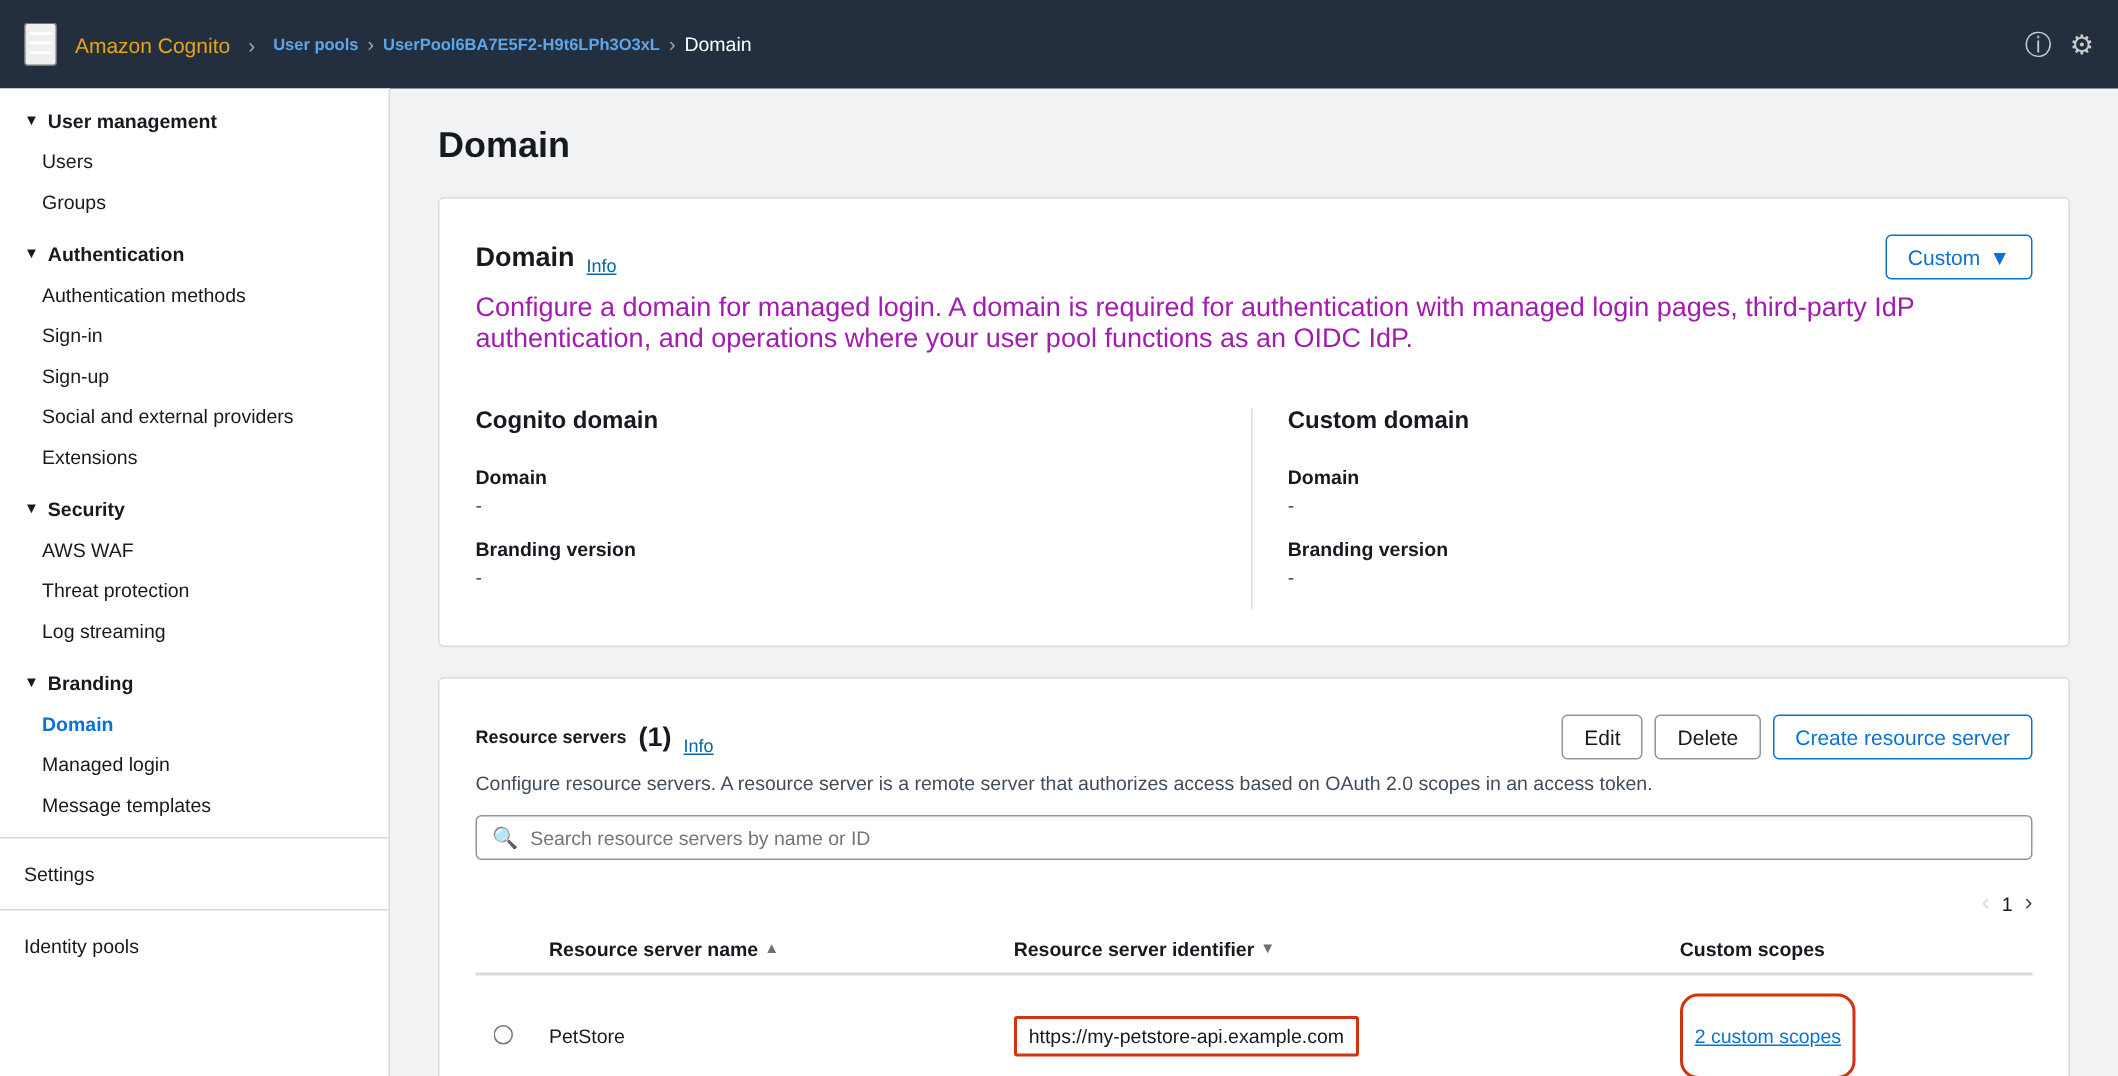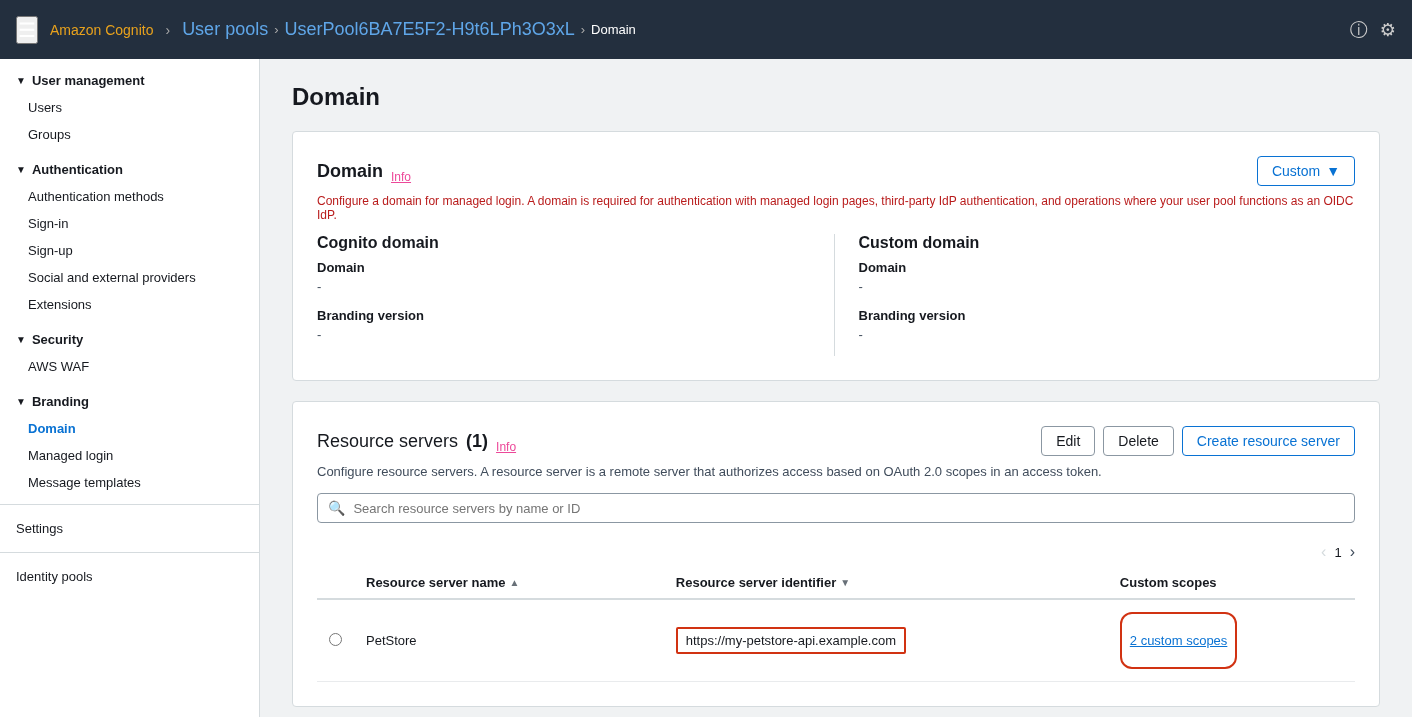--- a/index.html
+++ b/index.html
@@ -6,21 +6,21 @@
     body { font-family: -apple-system, BlinkMacSystemFont, 'Segoe UI', Arial, sans-serif; font-size: 14px; color: #16191f; background: #f0f2f3; }
 
     
     .top-nav {
       display: flex; align-items: center; height: 59px;
       background: #232f3e; padding: 0 16px; gap: 12px;
     }
     .top-nav .hamburger { color: #fff; font-size: 20px; cursor: pointer; }
     .top-nav .brand-link { color: #e8a21d; font-size: 14px; text-decoration: none; }
     .breadcrumb { display: flex; align-items: center; gap: 6px; }
-    .breadcrumb a { color: #5fa6e8; text-decoration: none; font-size: 18px; }
+    .breadcrumb a { color: #5fa6e8; text-decoration: none; font-size: 11px; font-weight: bold; }
     .breadcrumb span { color: #aaa; font-size: 13px; }
     .breadcrumb .current { color: #fff; font-size: 13px; }
     .top-nav-right { margin-left: auto; display: flex; gap: 12px; }
     .top-nav-right .icon-btn { color: #ccc; font-size: 18px; cursor: pointer; background: none; border: none; }
 
     
     .layout { display: flex; height: calc(100vh - 48px); }
 
     
     .sidebar {
@@ -49,45 +49,45 @@
     
     .card {
       background: #fff; border: 1px solid #d5dbde; border-radius: 4px;
       margin-bottom: 20px; padding: 24px;
     }
 
     .card-header { display: flex; align-items: center; justify-content: space-between; margin-bottom: 8px; }
     .card-title-row { display: flex; align-items: center; gap: 8px; }
     .card-title { font-size: 18px; font-weight: 700; }
     .info-badge {
-      font-size: 12px; color: #ec4899; background: none; border: none; cursor: pointer;
+      font-size: 12px; color: #0369a1; background: none; border: none; cursor: pointer;
       text-decoration: underline;
       margin-top: 12px;
     }
-    .card-desc { font-size: 12px; color: #b91c1c; margin-bottom: 12px; }
+    .card-desc { font-size: 18px; color: #a21caf; margin-bottom: 36px; }
 
     
     .btn-actions {
       display: flex; align-items: center; gap: 6px;
       border: 1px solid #0972d3; background: #fff; color: #0972d3;
       padding: 6px 14px; border-radius: 4px; cursor: pointer; font-size: 14px; font-weight: 500;
     }
 
     
     .domain-columns { display: flex; gap: 0; }
     .domain-col { flex: 1; padding-right: 20px; }
     .domain-col + .domain-col { border-left: 1px solid #d5dbde; padding-left: 24px; padding-right: 0; }
-    .col-title { font-size: 16px; font-weight: 700; margin-bottom: 8px; }
+    .col-title { font-size: 16px; font-weight: 700; margin-bottom: 20px; }
     .field-label { font-size: 13px; font-weight: 700; margin-bottom: 4px; }
     .field-value { font-size: 13px; color: #414d5c; margin-bottom: 14px; }
 
     
     .rs-header { display: flex; align-items: center; justify-content: space-between; margin-bottom: 8px; }
     .rs-title-row { display: flex; align-items: center; gap: 8px; }
-    .rs-title { font-size: 18px; font-weight: 400; }
+    .rs-title { font-size: 12px; font-weight: 700; }
     .rs-actions { display: flex; gap: 8px; align-items: center; }
 
     .btn-secondary {
       border: 1px solid #8b97a2; background: #fff; color: #16191f;
       padding: 6px 14px; border-radius: 4px; cursor: pointer; font-size: 14px;
     }
     .btn-primary {
       border: 1px solid #0972d3; background: #fff; color: #0972d3;
       padding: 6px 14px; border-radius: 4px; cursor: pointer; font-size: 14px; font-weight: 500;
     }
@@ -173,20 +173,22 @@
     <div class="sidebar-item">Sign-in</div>
     <div class="sidebar-item">Sign-up</div>
     <div class="sidebar-item">Social and external providers</div>
     <div class="sidebar-item">Extensions</div>
 
     <div class="sidebar-section-header">
       <span class="arrow">▼</span>
       <span>Security</span>
     </div>
     <div class="sidebar-item">AWS WAF</div>
+    <div class="sidebar-item">Threat protection</div>
+    <div class="sidebar-item">Log streaming</div>
 
     <div class="sidebar-section-header">
       <span class="arrow">▼</span>
       <span>Branding</span>
     </div>
     <div class="sidebar-item active">Domain</div>
     <div class="sidebar-item">Managed login</div>
     <div class="sidebar-item">Message templates</div>
 
     <hr class="sidebar-divider">

